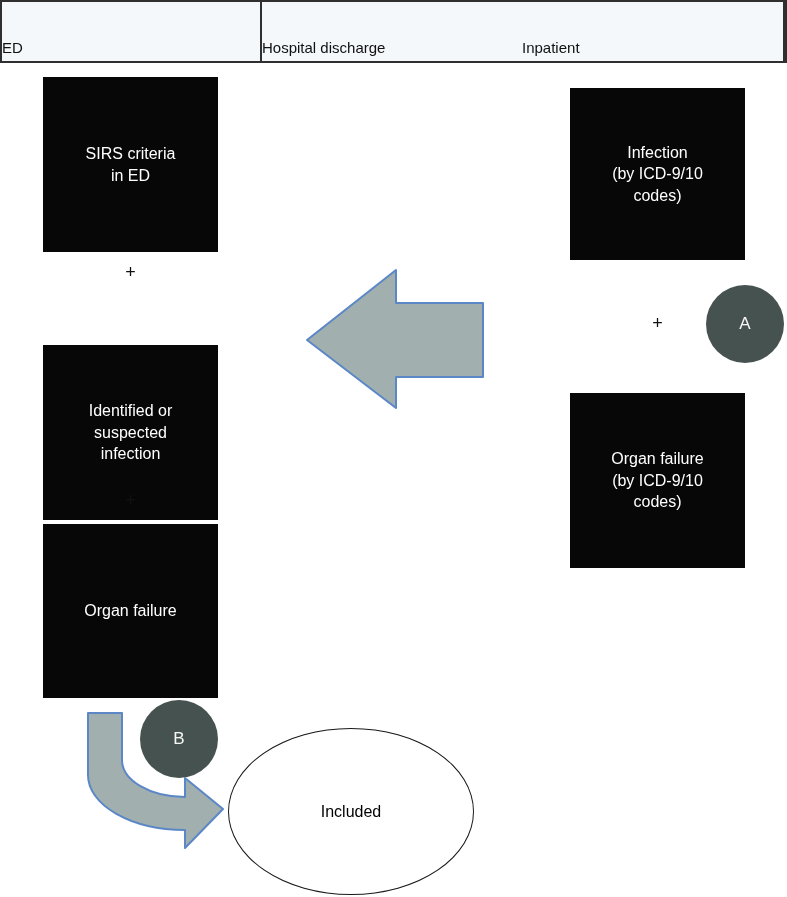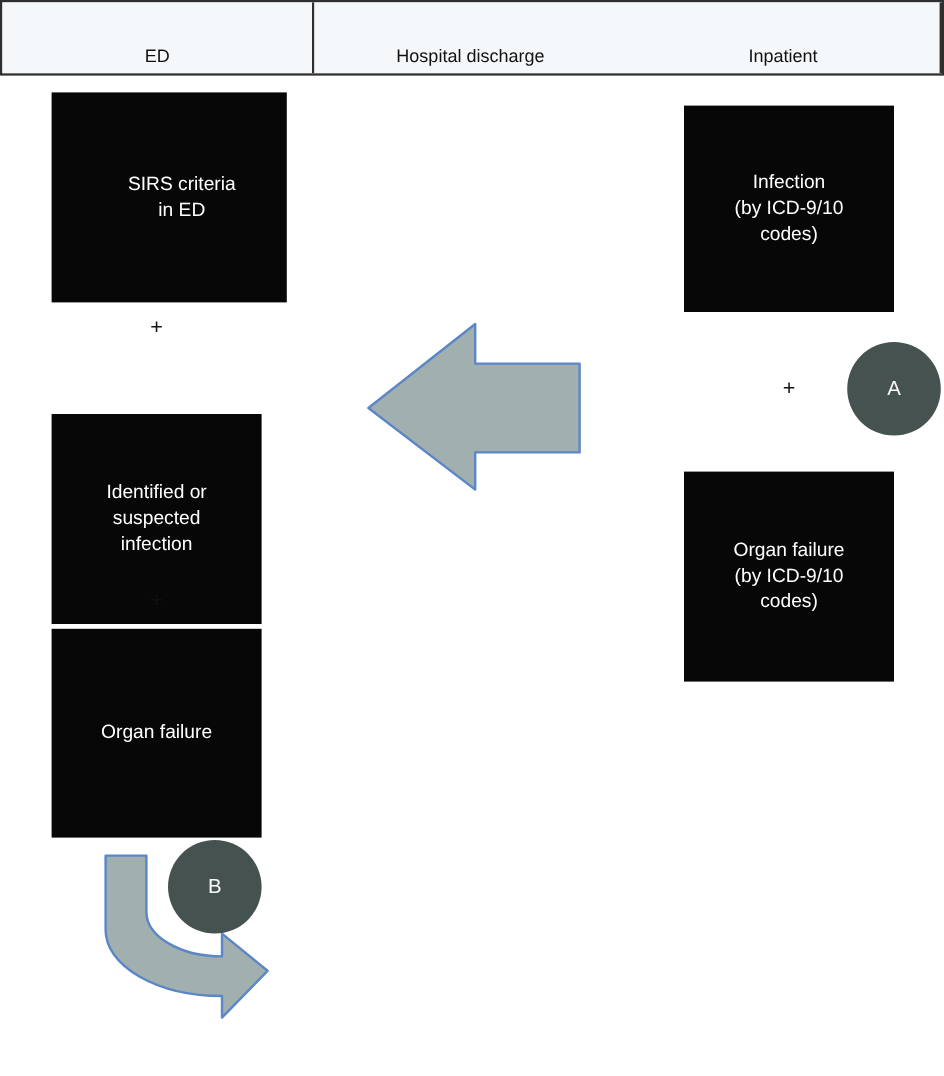--- a/index.html
+++ b/index.html
@@ -16,21 +16,20 @@
     position: absolute;
     left: 0; top: 0;
     width: 783px; height: 59px;
     display: flex;
     border: 2px solid #2f2f2f;
     background: #f4f8fb;
   }
   .header-cell {
     display: flex;
     align-items: flex-end;
-    justify-content: center;
     padding-bottom: 5px;
     box-sizing: border-box;
     font-size: 15px;
     color: #111;
     border-right: 2px solid #2f2f2f;
     background: #f4f8fb;
   }
   .header-cell.c1 { width: 260px; }
   .header-cell.c2 { width: 263px; }
   .header-cell.c3 { flex: 1; border-right: none; }
@@ -41,21 +40,21 @@
     background: #070707;
     color: #ffffff;
     display: flex;
     align-items: center;
     justify-content: center;
     text-align: center;
     font-size: 16px;
     line-height: 1.35;
     white-space: pre-line;
   }
-  .box-sirs        { left: 43px;  top: 77px;  width: 175px; height: 175px; padding-left: 21px; }
+  .box-sirs        { left: 43px;  top: 77px;  width: 175px; height: 175px; }
   .box-infection   { left: 43px;  top: 305px; width: 175px; height: 175px; margin-top: 40px; }
   .box-organ       { left: 43px;  top: 524px; width: 175px; height: 174px; }
   .box-infect-icd  { left: 570px; top: 88px;  width: 175px; height: 172px; }
   .box-organ-icd   { left: 570px; top: 393px; width: 175px; height: 175px; }
 
   
   .plus {
     position: absolute;
     width: 175px;
     text-align: center;
@@ -152,14 +151,17 @@
     <path class="arrow-shape" d="M 8 8 L 42 8 L 42 55 A 63 37 0 0 0 105 92 L 105 73 L 143 104 L 105 143 L 105 125 A 97 55 0 0 1 8 70 Z" fill="#a1afae"></path>
   </svg>
 
   <div class="marker-circle marker-a">
     <span>A</span>
   </div>
   <div class="marker-circle marker-b">
     <span>B</span>
   </div>
 
+  <div class="ellipse">
+    <span>Included</span>
+  </div>
 
 </div>
 
 </body></html>

